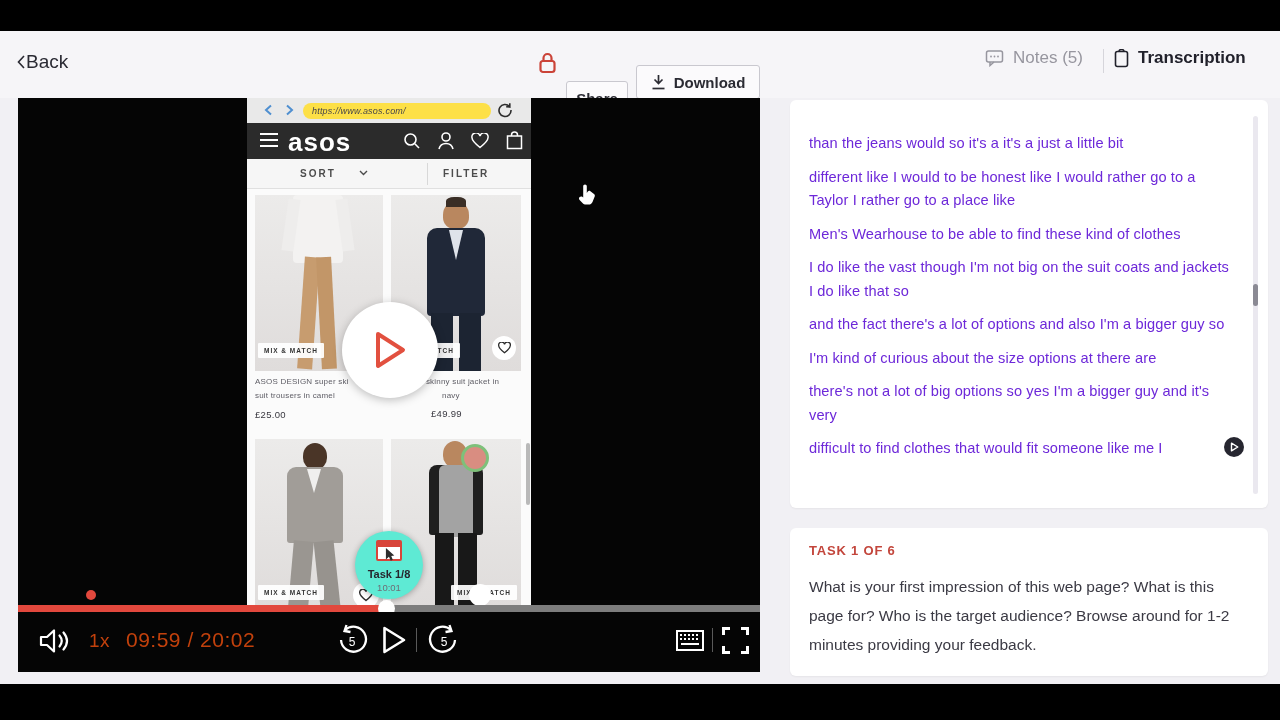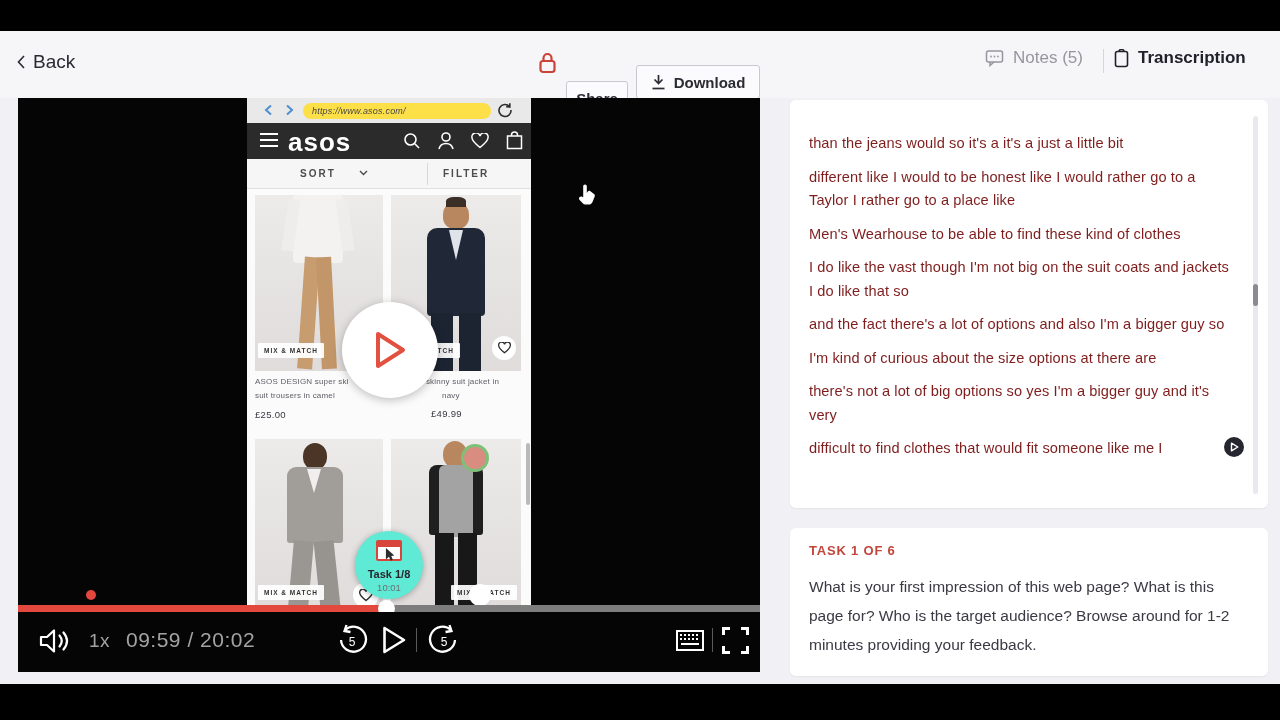--- a/index.html
+++ b/index.html
@@ -44,27 +44,27 @@
                  background:#5eead4; box-shadow:0 1px 6px rgba(0,0,0,.3); text-align:center; }
   #taskOverlayLabel { position:absolute; left:0; top:37px; width:68px; font-size:11px; font-weight:bold; color:#26262e; }
   #taskOverlayTime  { position:absolute; left:0; top:51px; width:68px; font-size:9.5px; color:#6e6d75; }
 
   #progressTrack { position:absolute; left:0; top:507px; width:742px; height:7px; background:#7d7d7d; }
   #progressPlayed { position:absolute; left:0; top:0; height:7px; background:#e2483d; }
   #progressThumb { position:absolute; right:-9px; top:-5px; width:17px; height:17px; border-radius:50%; background:#fff; }
   #noteMarker { position:absolute; left:68px; top:492px; width:10px; height:10px; border-radius:50%; background:#e2483d; }
 
   #controls { position:absolute; left:0; top:514px; width:742px; height:60px; background:#050505; color:#fff; }
-  .ctlTxt { position:absolute; color:#a3a3a3; letter-spacing:.5px; }
+  .ctlTxt { position:absolute; color:#c2410c; letter-spacing:.5px; }
   .vdiv { position:absolute; width:1px; height:24px; background:#5a5a5a; }
 
   
   .card { position:absolute; width:478px; background:#fff; border-radius:6px; box-shadow:0 1px 2px rgba(0,0,0,.05); }
   #transcriptCard { left:790px; top:69px; height:408px; overflow:hidden; }
-  #transcriptCard p { width:428px; margin:0 0 10px 19px; font-size:14.6px; line-height:23.5px; color:#7f1d1d; letter-spacing:.1px; }
+  #transcriptCard p { width:428px; margin:0 0 10px 19px; font-size:14.6px; line-height:23.5px; color:#6d28d9; letter-spacing:.1px; }
   #tScrollTrack { position:absolute; left:463px; top:16px; width:5px; height:378px; background:#eae8ef; border-radius:3px; }
   #tScrollThumb { position:absolute; left:0; top:168px; width:5px; height:22px; background:#8b8a94; border-radius:3px; }
   #lineplayBtn { position:absolute; left:434px; top:337px; width:20px; height:20px; border-radius:50%; background:#262630;
                  display:flex; align-items:center; justify-content:center; cursor:pointer; }
   #taskCard { left:790px; top:497px; height:148px; }
   #taskLabel { position:absolute; left:19px; top:15px; font-size:13px; font-weight:bold; letter-spacing:.8px; color:#c3463c; }
   #taskText { position:absolute; left:19px; top:44px; width:442px; font-size:15.5px; line-height:29px; color:#3b3a44; }
 
   #bottomBar { position:absolute; left:0; top:684px; width:1280px; height:36px; background:#000; }
   #topBar { position:absolute; left:0; top:0; width:1280px; height:31px; background:#000; }
@@ -73,21 +73,21 @@
 </style>
 </head>
 <body>
 
 <div id="topBar"></div>
 
 <div id="page">
 
   <div id="appHeader">
 
-    <div class="abs" style="left:16px; top:20px; display:flex; align-items:center; gap:7px; cursor:pointer;">
+    <div class="abs" style="left:16px; top:20px; display:flex; align-items:center; cursor:pointer;">
       <span>
         <svg width="10" height="16" viewBox="0 0 10 16">
             <path d="M8 2 L2.5 8 L8 14" fill="none" stroke="#2a2a33" stroke-width="1.6"></path>
           </svg>
       </span>
       <span style="font-size:19px; color:#2a2a33;">Back</span>
     </div>
 
     <span class="abs" style="left:537px; top:20px;">
       <svg width="21" height="24" viewBox="0 0 21 24">

